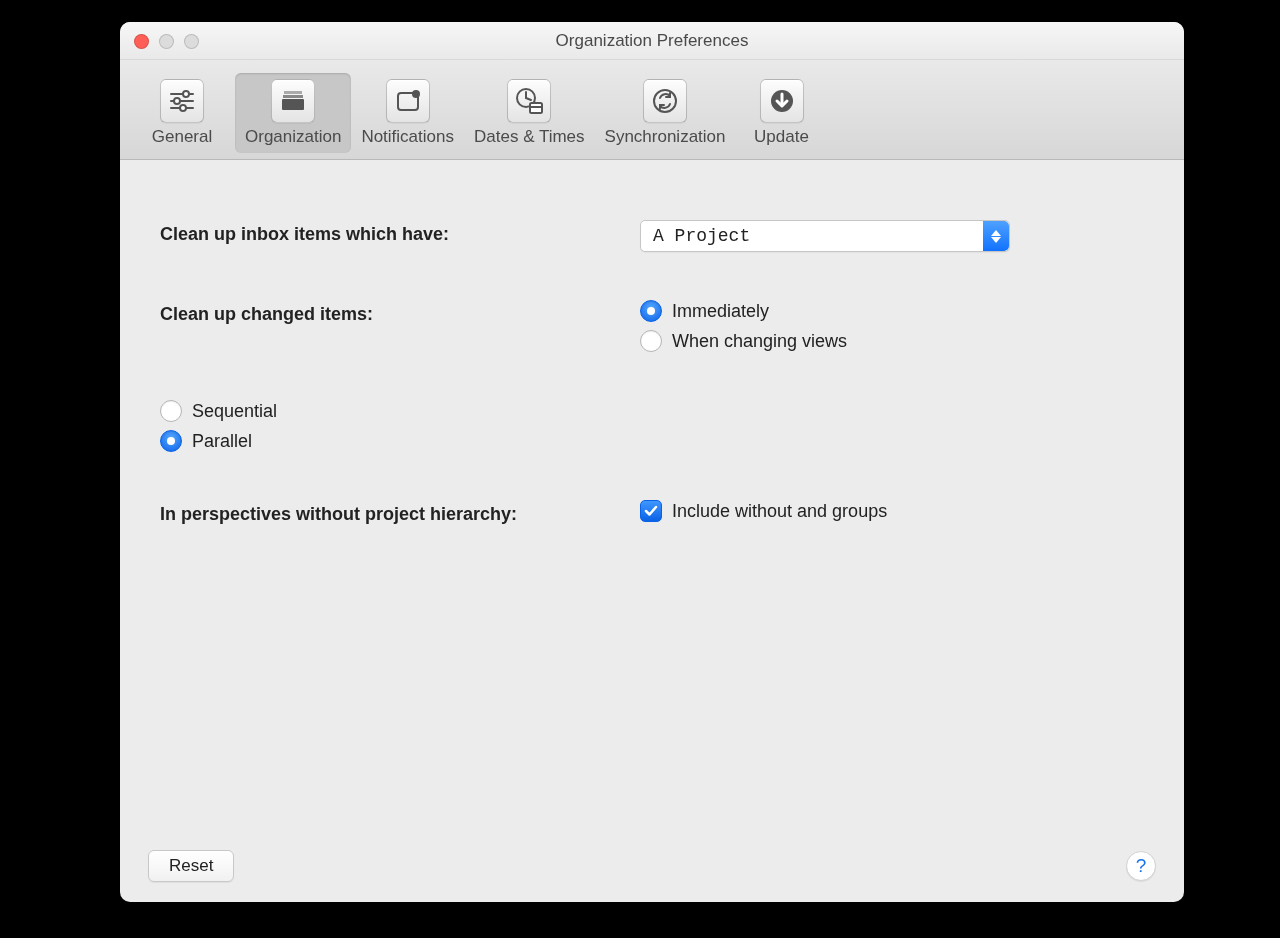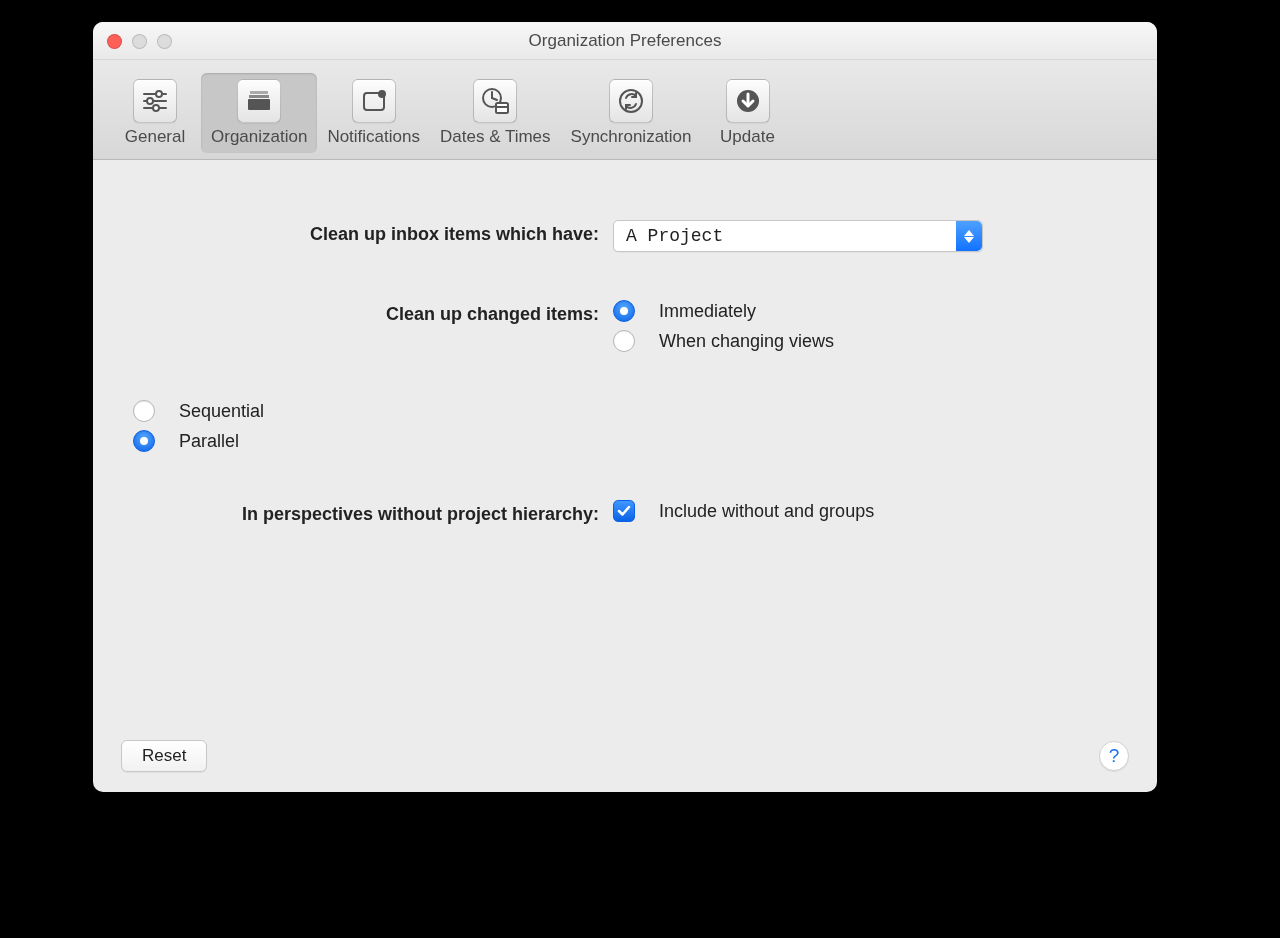--- a/index.html
+++ b/index.html
@@ -5,24 +5,24 @@
   * { box-sizing: border-box; margin:0; padding:0; }
   body {
     background:#000;
     width:1280px;
     height:938px;
     font-family: -apple-system, "Helvetica Neue", Helvetica, Arial, sans-serif;
     overflow:hidden;
   }
   .window {
     position:absolute;
-    left:93px;
+    left:120px;
     top:22px;
     width:1064px;
-    height:770px;
+    height:880px;
     background:#ececec;
     border-radius:10px;
     box-shadow:0 25px 60px rgba(0,0,0,.55), 0 0 0 1px rgba(0,0,0,.08);
     display:flex;
     flex-direction:column;
   }
   .titlebar {
     height:38px;
     background:linear-gradient(#f7f7f7,#e9e9e9);
     border-top-left-radius:10px;
@@ -65,20 +65,21 @@
     flex-direction:column;
     align-items:center;
     padding:6px 10px 6px 10px;
     border-radius:6px;
     cursor:default;
     min-width:92px;
   }
   .tabbtn.selected {
     background:#c7c7c7;
     box-shadow:inset 0 1px 2px rgba(0,0,0,.15);
+    margin-left:7px;
   }
   .tabbtn .iconbox {
     width:44px;height:44px;
     border-radius:6px;
     background:linear-gradient(#fdfdfd,#e4e4e4);
     border:1px solid rgba(0,0,0,.22);
     display:flex;align-items:center;justify-content:center;
     margin-bottom:4px;
     box-shadow:inset 0 1px 0 rgba(255,255,255,.9), 0 1px 1px rgba(0,0,0,.05);
   }
@@ -92,21 +93,20 @@
     padding:60px 40px 20px 40px;
     position:relative;
   }
   .row {
     display:flex;
     align-items:flex-start;
     margin-bottom:48px;
   }
   .rowlabel {
     width:480px;
-    text-align:right;
     font-weight:600;
     font-size:18px;
     color:#222;
     padding-right:14px;
     padding-top:4px;
   }
   .rowctrl {
     flex:1;
     display:flex;
     flex-direction:column;
@@ -132,21 +132,21 @@
     right:0;top:0;bottom:0;
     width:26px;
     background:linear-gradient(#4ea1ff,#1172ff);
     border-top-right-radius:5px;
     border-bottom-right-radius:5px;
     display:flex;flex-direction:column;align-items:center;justify-content:center;
     gap:1px;
   }
   .popup .arrows svg{display:block}
   .radio-line,.check-line{
-    display:flex;align-items:center;gap:24px;
+    display:flex;align-items:center;gap:10px;
     font-size:18px;color:#222;
   }
   .radio {
     width:22px;height:22px;border-radius:50%;
     background:#fff;border:1px solid #b5b5b5;
     display:flex;align-items:center;justify-content:center;
     box-shadow:inset 0 1px 1px rgba(0,0,0,.06);
   }
   .radio.checked{
     background:radial-gradient(circle at 50% 35%, #55a8ff, #0a62e6);

